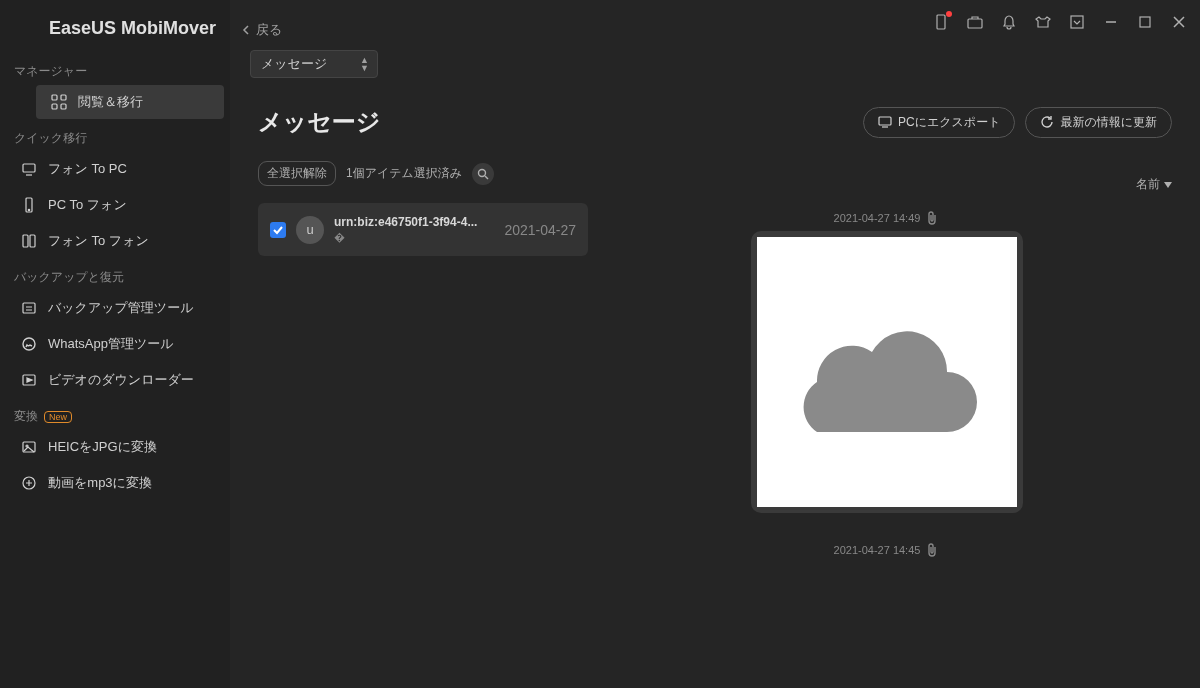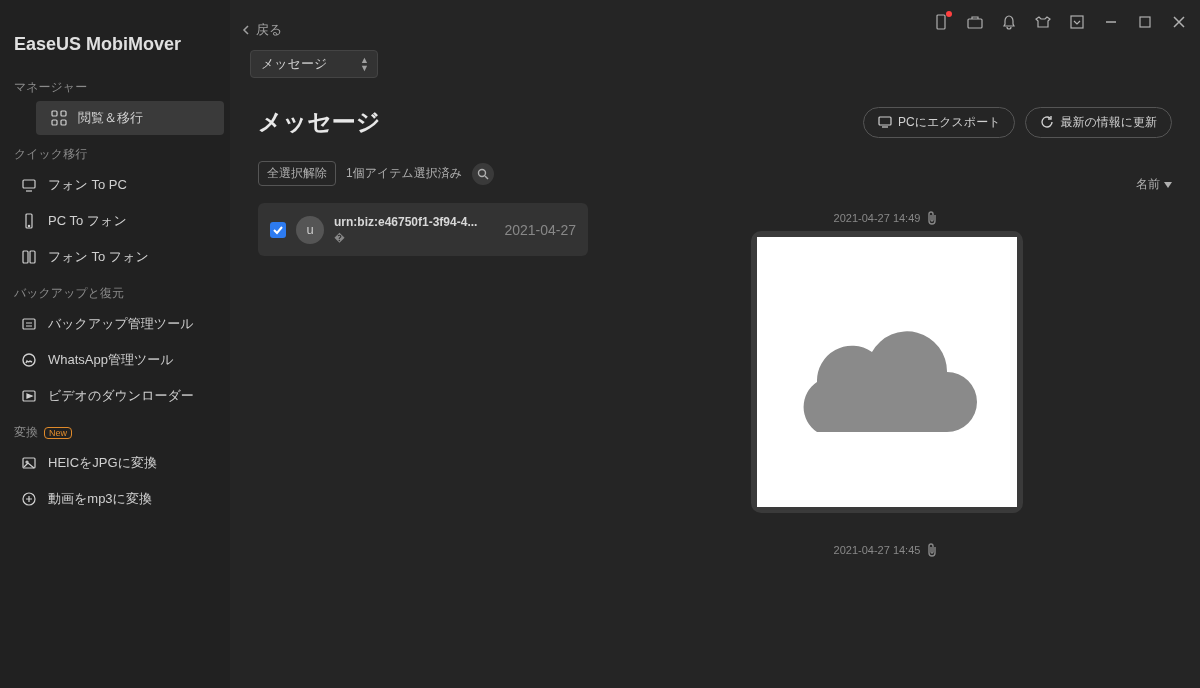--- a/index.html
+++ b/index.html
@@ -1,19 +1,19 @@
 <!DOCTYPE html>
 <html><head>
 <meta charset="utf-8">
 <style>
 * { margin: 0; padding: 0; box-sizing: border-box; font-family: -apple-system, "Segoe UI", Arial, sans-serif; }
 body { background: #1a1a1a; color: #c0c0c0; width: 1200px; height: 688px; overflow: hidden; display: flex; }
 
 
-.sidebar { width: 230px; background: #212121; display: flex; flex-direction: column; padding-top: 16px; }
+.sidebar { width: 230px; background: #212121; display: flex; flex-direction: column; padding-top: 0; text-align: right; }
 .app-title { font-size: 18px; font-weight: bold; color: #e0e0e0; padding: 18px 14px 14px 14px; }
 .section-label { font-size: 12px; color: #8a8a8a; padding: 10px 14px 4px 14px; display: flex; align-items: center; gap: 6px; }
 .nav-item { display: flex; align-items: center; gap: 10px; padding: 8px 14px; font-size: 13px; color: #d0d0d0; cursor: pointer; border-radius: 4px; margin: 1px 6px; }
 .nav-item.active { background: #3a3a3a; margin-left: 36px; }
 .nav-icon { width: 18px; height: 18px; display: inline-flex; align-items: center; justify-content: center; flex-shrink: 0; }
 .badge-new { border: 1px solid #e08a2a; color: #e08a2a; font-size: 9px; padding: 0 4px; border-radius: 4px; }
 
 
 .main { flex: 1; background: #252525; display: flex; flex-direction: column; position: relative; }
 .topbar { height: 44px; display: flex; align-items: center; padding: 0 12px; }
@@ -25,21 +25,21 @@
 
 .dropdown-row { padding: 6px 20px 0 20px; }
 .dropdown { background: #333; border: 1px solid #444; border-radius: 4px; padding: 4px 28px 4px 10px; font-size: 13px; color: #d0d0d0; position: relative; display: inline-flex; align-items: center; width: 128px; cursor: pointer; }
 .dropdown .arrows { position: absolute; right: 8px; font-size: 9px; line-height: 8px; color: #a0a0a0; display:flex; flex-direction:column; }
 
 .title-row { display: flex; align-items: center; padding: 28px 28px 10px 28px; }
 .page-title { font-size: 24px; font-weight: bold; color: #e8e8e8; flex: 1; }
 .pill-btn { border: 1px solid #555; border-radius: 16px; padding: 6px 14px; font-size: 12px; color: #d0d0d0; display: inline-flex; align-items: center; gap: 6px; cursor: pointer; margin-left: 10px; background: transparent; }
 
 .toolbar-row { display: flex; align-items: center; padding: 6px 28px 10px 28px; gap: 10px; font-size: 12px; color: #b0b0b0; }
-.deselect-btn { border: 1px solid #555; border-radius: 4px; padding: 3px 8px; cursor: pointer; }
+.deselect-btn { border: 1px solid #555; border-radius: 9px; padding: 3px 8px; cursor: pointer; }
 .search-icon-btn { width: 22px; height: 22px; border-radius: 11px; background: #3a3a3a; display: inline-flex; align-items: center; justify-content: center; cursor: pointer; }
 .toolbar-spacer { flex: 1; }
 .sort-btn { display: inline-flex; align-items: center; gap: 4px; cursor: pointer; margin-top: 22px; }
 
 .content-row { display: flex; flex: 1; padding: 0 28px 12px 28px; gap: 20px; overflow: hidden; }
 .thread-list { width: 330px; }
 .thread-item { background: #333; border-radius: 6px; padding: 12px 12px; display: flex; align-items: center; gap: 10px; cursor: pointer; }
 .checkbox { width: 16px; height: 16px; border-radius: 3px; background: #2d7bf0; display: inline-flex; align-items: center; justify-content: center; flex-shrink:0; }
 .avatar { width: 28px; height: 28px; border-radius: 50%; background: #555; display: inline-flex; align-items: center; justify-content: center; font-size: 13px; color: #ccc; flex-shrink:0; }
 .thread-text { flex: 1; min-width: 0; }

